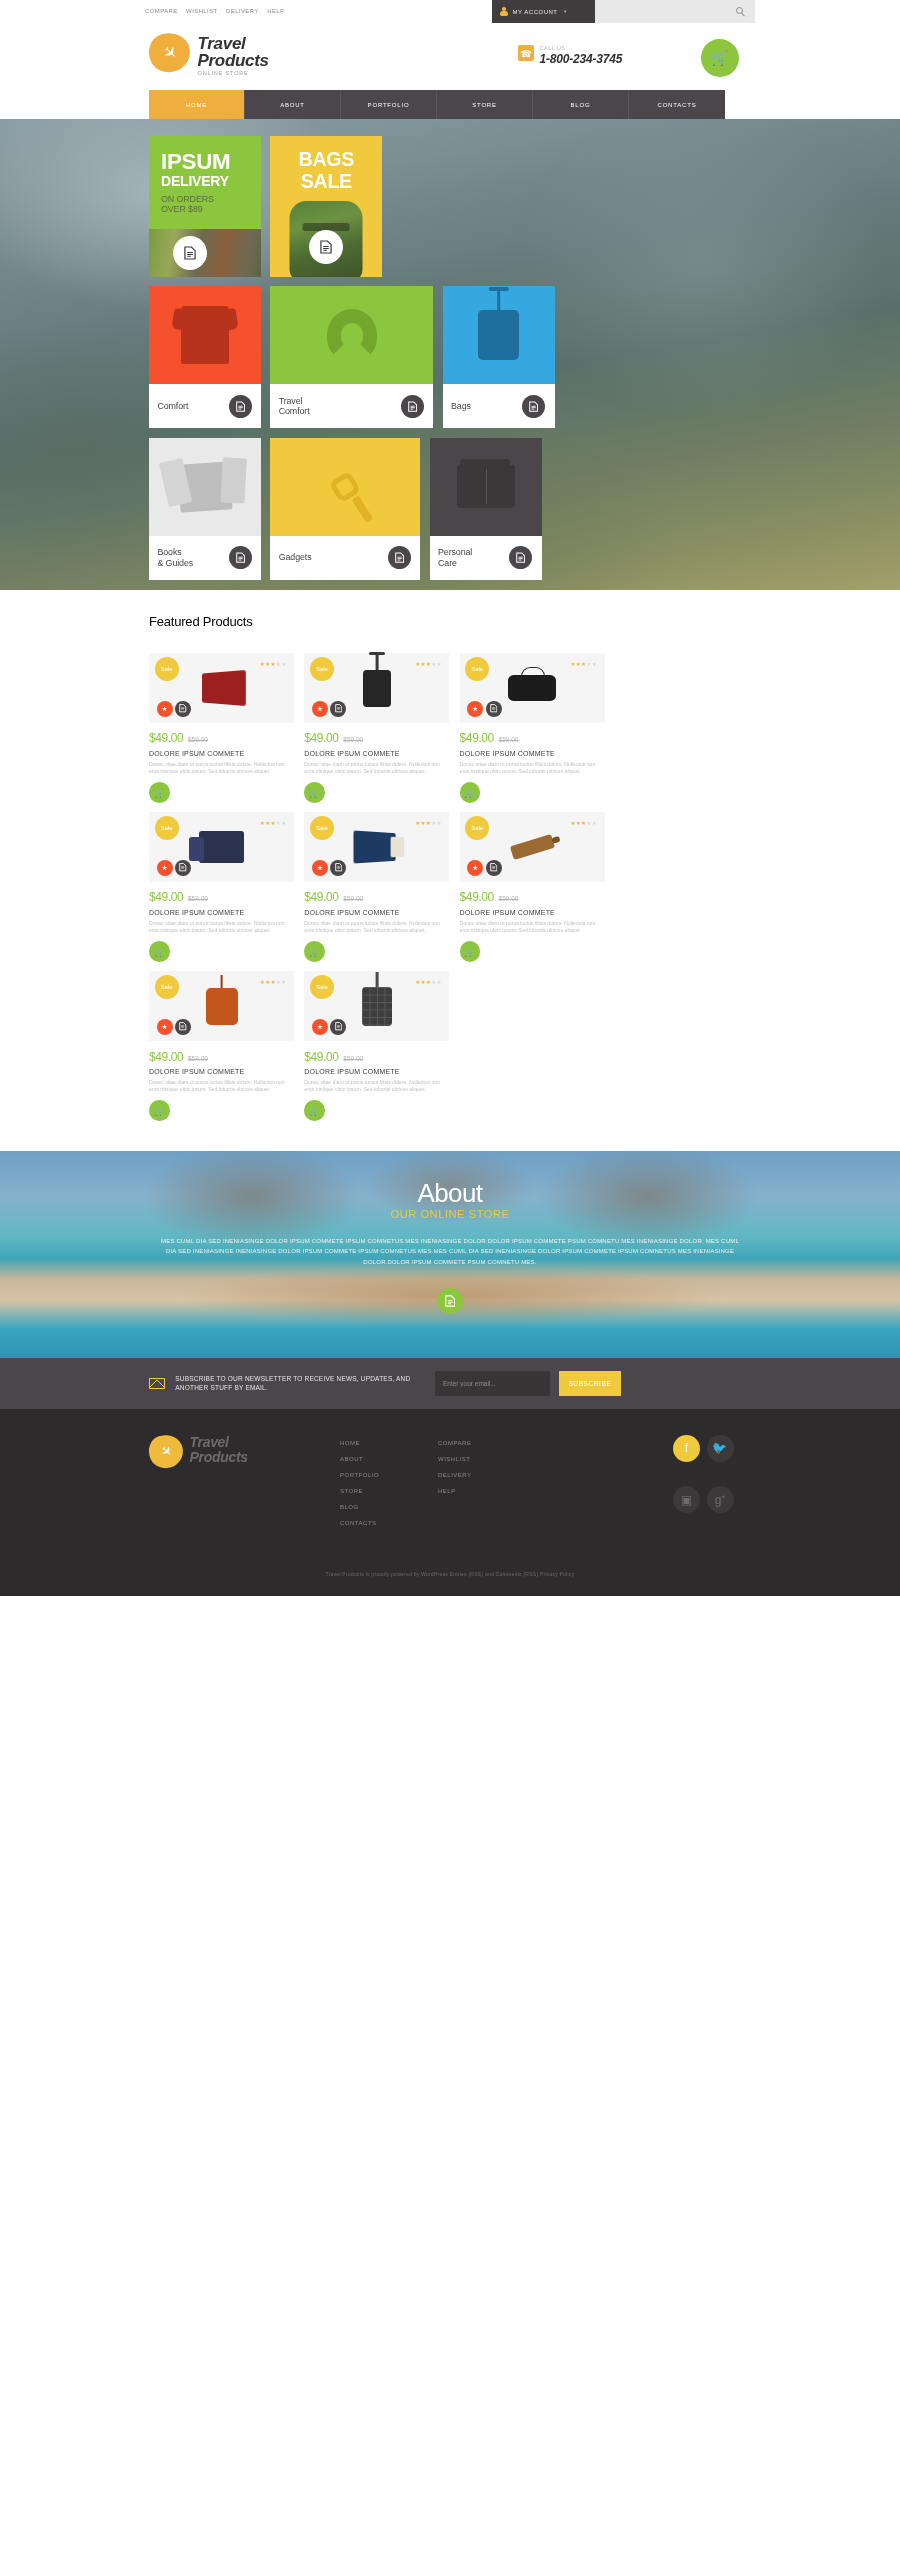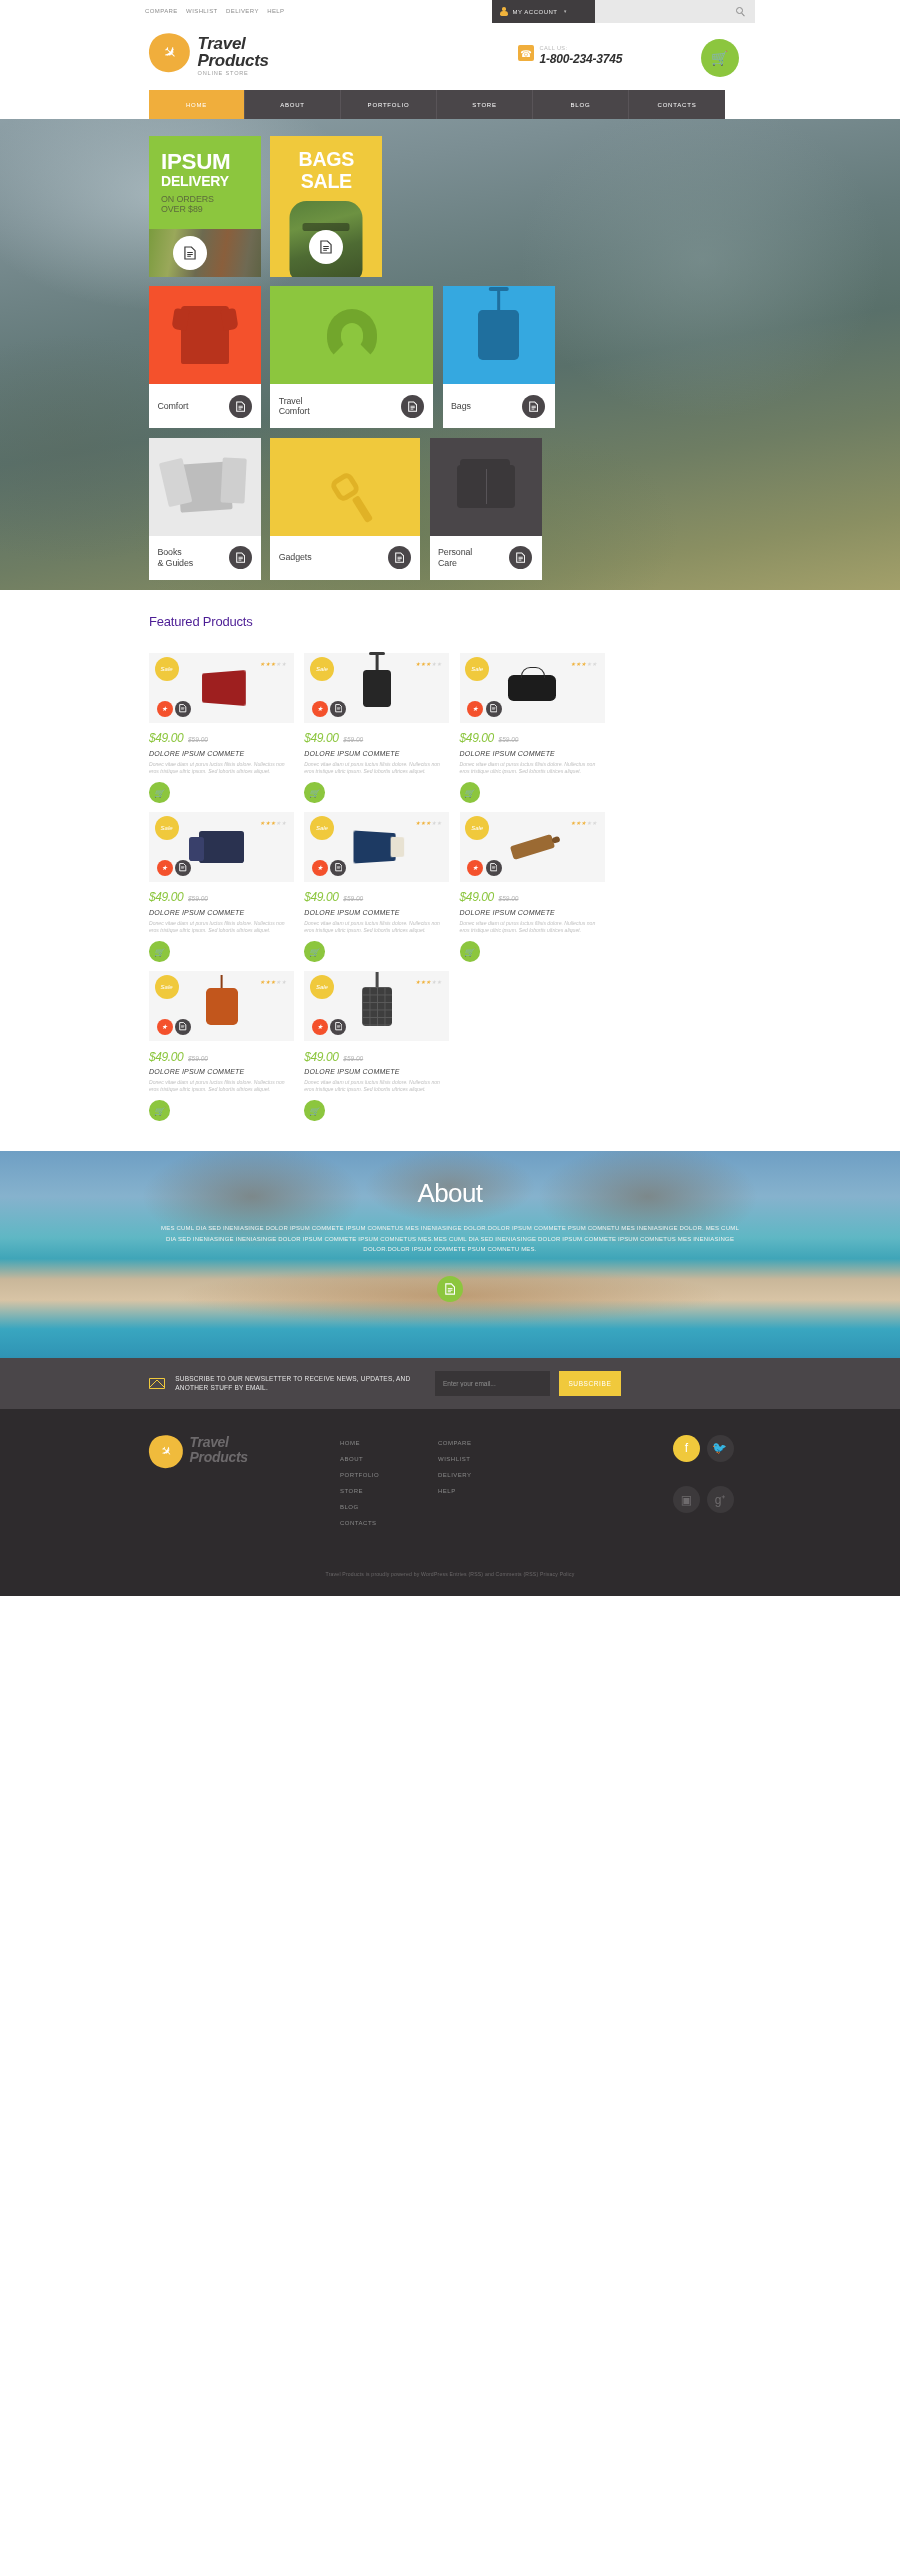--- a/index.html
+++ b/index.html
@@ -190,22 +190,22 @@
   .sil-book::before { content:""; position:absolute; left:-15px; top:-4.7px; width:24px; height:45px; background:#d4d4d4; border-radius:1.9px; transform:rotate(-9deg); }
   .sil-book::after { content:""; position:absolute; right:-15px; top:-2.8px; width:24px; height:45px; background:#cfcfcf; border-radius:1.9px; transform:rotate(7deg); }
   .sil-carab { width: 24px; height: 24px; border: 5.6px solid #e0b226; border-radius: 7.5px; transform: rotate(-32deg); position: relative; }
   .sil-carab::after { content:""; position:absolute; left: 5.6px; top: 20.5px; width: 8.4px; height: 28px; background: #e0b226; border-radius: 2.8px; }
   .sil-care { width: 58px; height: 43px; background: #3b383a; border-radius: 3.7px; position: relative; }
   .sil-care::before { content:""; position:absolute; left:50%; top:3.7px; width:1.4px; height:35px; background:#585458; }
   .sil-care::after { content:""; position:absolute; left:3.7px; top:-6.5px; width:50px; height:8.4px; background:#3b383a; border-radius:3.7px 3.7px 0 0; }
 
   
   .featured { background: #fff; padding: 24px 0 30px; }
-  .feat-title { margin-left: 149px; font-size: 13px; color: #4c1d95; letter-spacing: -0.2px; }
-  .prod-grid { margin: 24px 0 0 149px; width: 606px; display: flex; flex-wrap: wrap; gap: 9.3px 10.3px; font-style: italic; }
+  .feat-title { margin-left: 149px; font-size: 13px; color: #000000; letter-spacing: -0.2px; }
+  .prod-grid { margin: 24px 0 0 149px; width: 606px; display: flex; flex-wrap: wrap; gap: 9.3px 10.3px; }
   .prod { width: 145px; }
   .prod-img { height: 70px; background: #f5f5f5; position: relative; display: flex; align-items: center; justify-content: center; }
   .sale-badge {
     position: absolute; left: 5.6px; top: 3.7px; width: 24px; height: 24px; border-radius: 50%;
     background: #f0c93c; color: #fff; font-size: 6px;
     display: flex; align-items: center; justify-content: center;
   }
   .stars { position: absolute; right: 7.5px; top: 7.5px; font-size: 5.6px; letter-spacing: 0.3px; }
   .stars .on { color: #f0b23c; }
   .stars .off { color: #d8d8d8; }
@@ -671,20 +671,21 @@
         <div class="p-name">DOLORE IPSUM COMMETE</div>
         <div class="p-desc">Donec vitae diam ut purus luctus filisis dolore. Nullectus non eros tristique ultric ipsum. Sed lobortis ultrices aliquet.</div>
         <div class="p-cart">🛒</div>
       </div>
     </div>
 </div>
 
 <div class="about">
   <div class="about-inner">
     <div class="about-t1">About</div>
+    <div class="about-t2">OUR ONLINE STORE</div>
     <div class="about-p">MES CUML DIA SED INENIASINGE DOLOR IPSUM COMMETE IPSUM COMNETUS MES INENIASINGE DOLOR.DOLOR IPSUM COMMETE PSUM COMNETU MES INENIASINGE DOLOR. MES CUML DIA SED INENIASINGE INENIASINGE DOLOR IPSUM COMMETE IPSUM COMNETUS MES.MES CUML DIA SED INENIASINGE DOLOR IPSUM COMMETE IPSUM COMNETUS MES INENIASINGE DOLOR.DOLOR IPSUM COMMETE PSUM COMNETU MES.</div>
     <div class="about-btn">
       <svg width="10.3" height="12" viewBox="0 0 13 15">
         <path d="M1 1h7l4 4v9H1z" fill="none" stroke="#fff" stroke-width="1.4"></path>
           <path d="M3.5 7h6M3.5 9h6M3.5 11h4" stroke="#fff" stroke-width="1.2"></path>
         </svg>
     </div>
   </div>
 </div>
 

